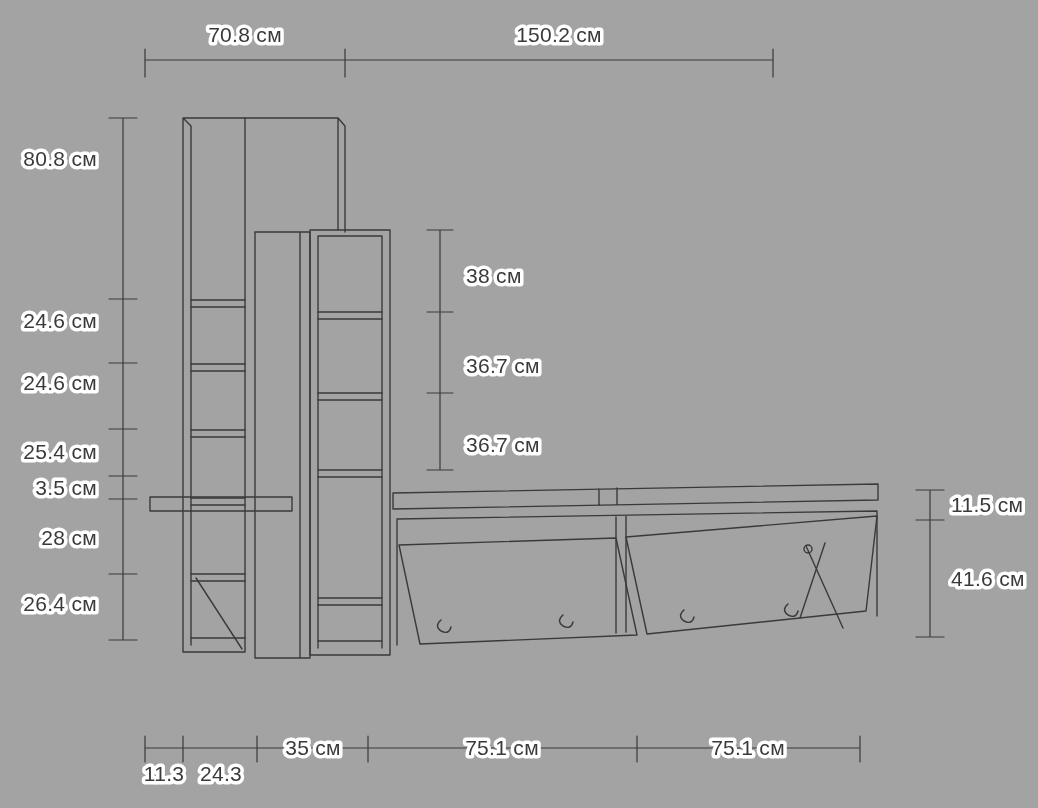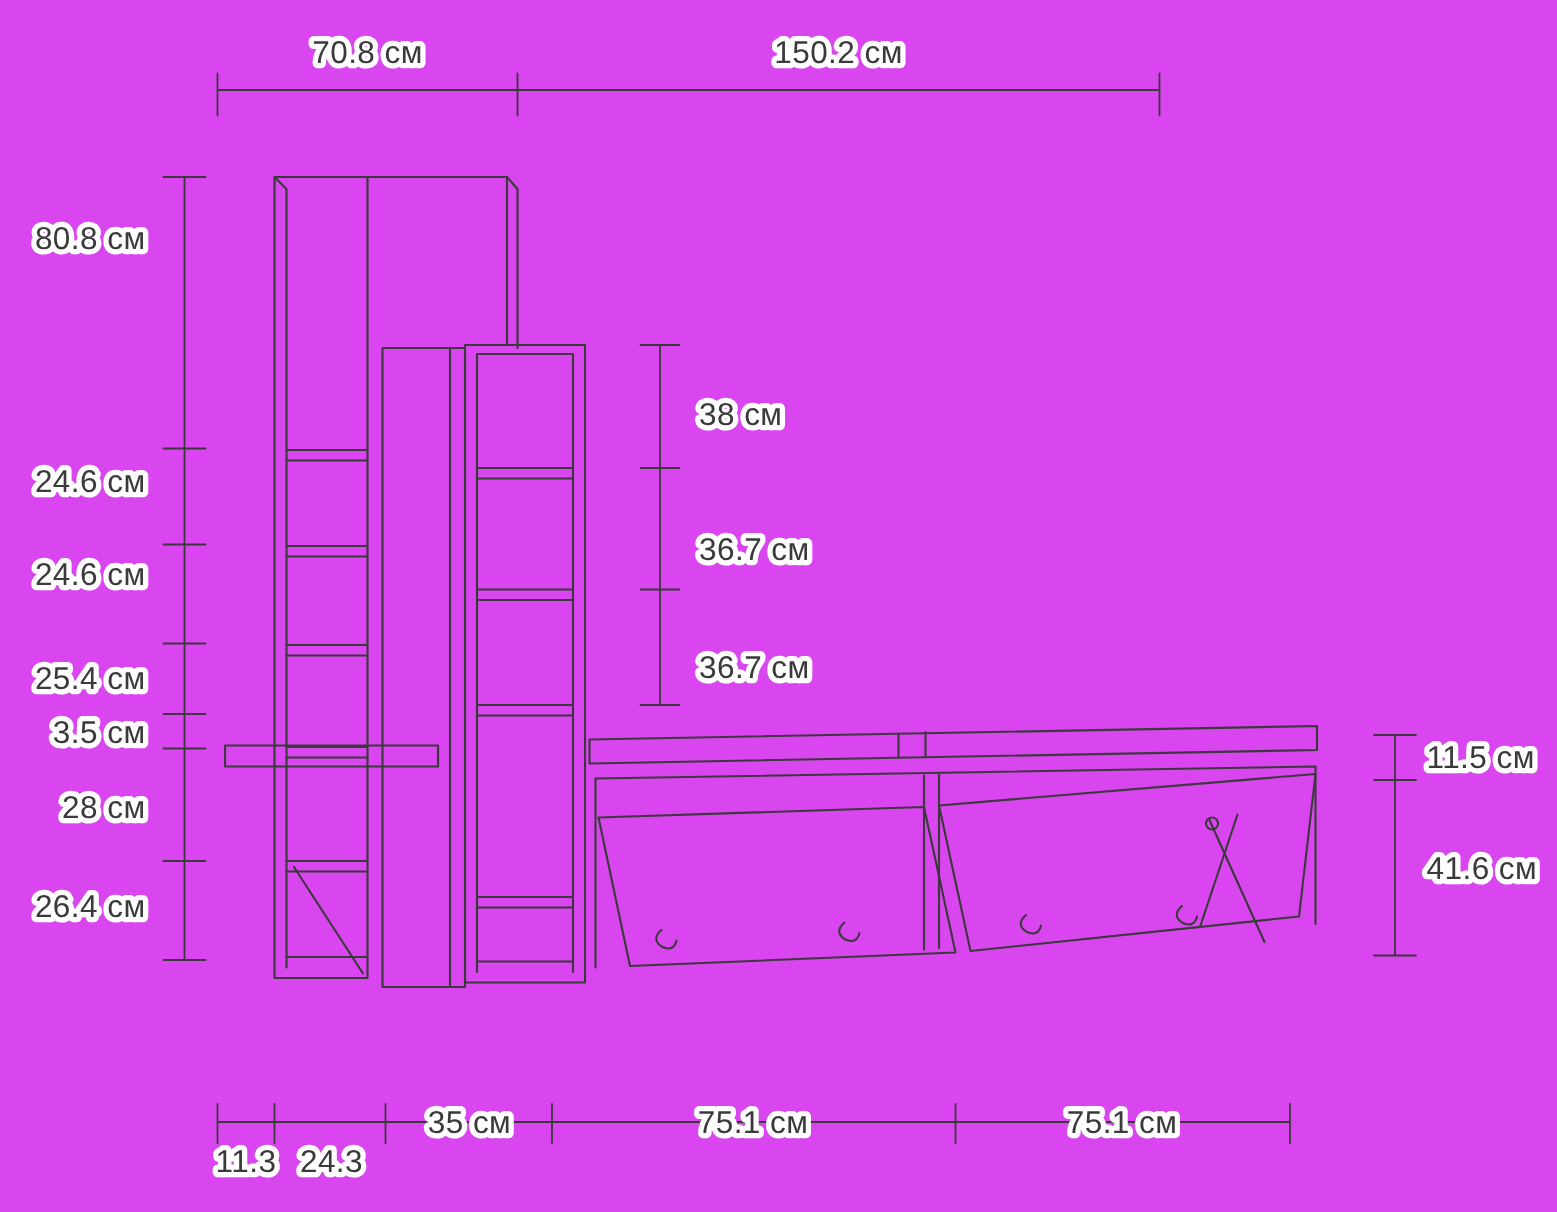--- a/index.html
+++ b/index.html
@@ -4,21 +4,21 @@
 <style>
   html, body {
     margin: 0;
     padding: 0;
     background: #ffffff;
   }
   .stage {
     position: relative;
     width: 1038px;
     height: 808px;
-    background: #d946ef;
+    background: #a3a3a3;
     overflow: hidden;
     font-family: "Liberation Sans", "DejaVu Sans", sans-serif;
   }
   svg { display: block; }
   .art {
     stroke: #3a3a3a;
     stroke-width: 1.4;
     fill: none;
     stroke-linejoin: round;
     stroke-linecap: round;

